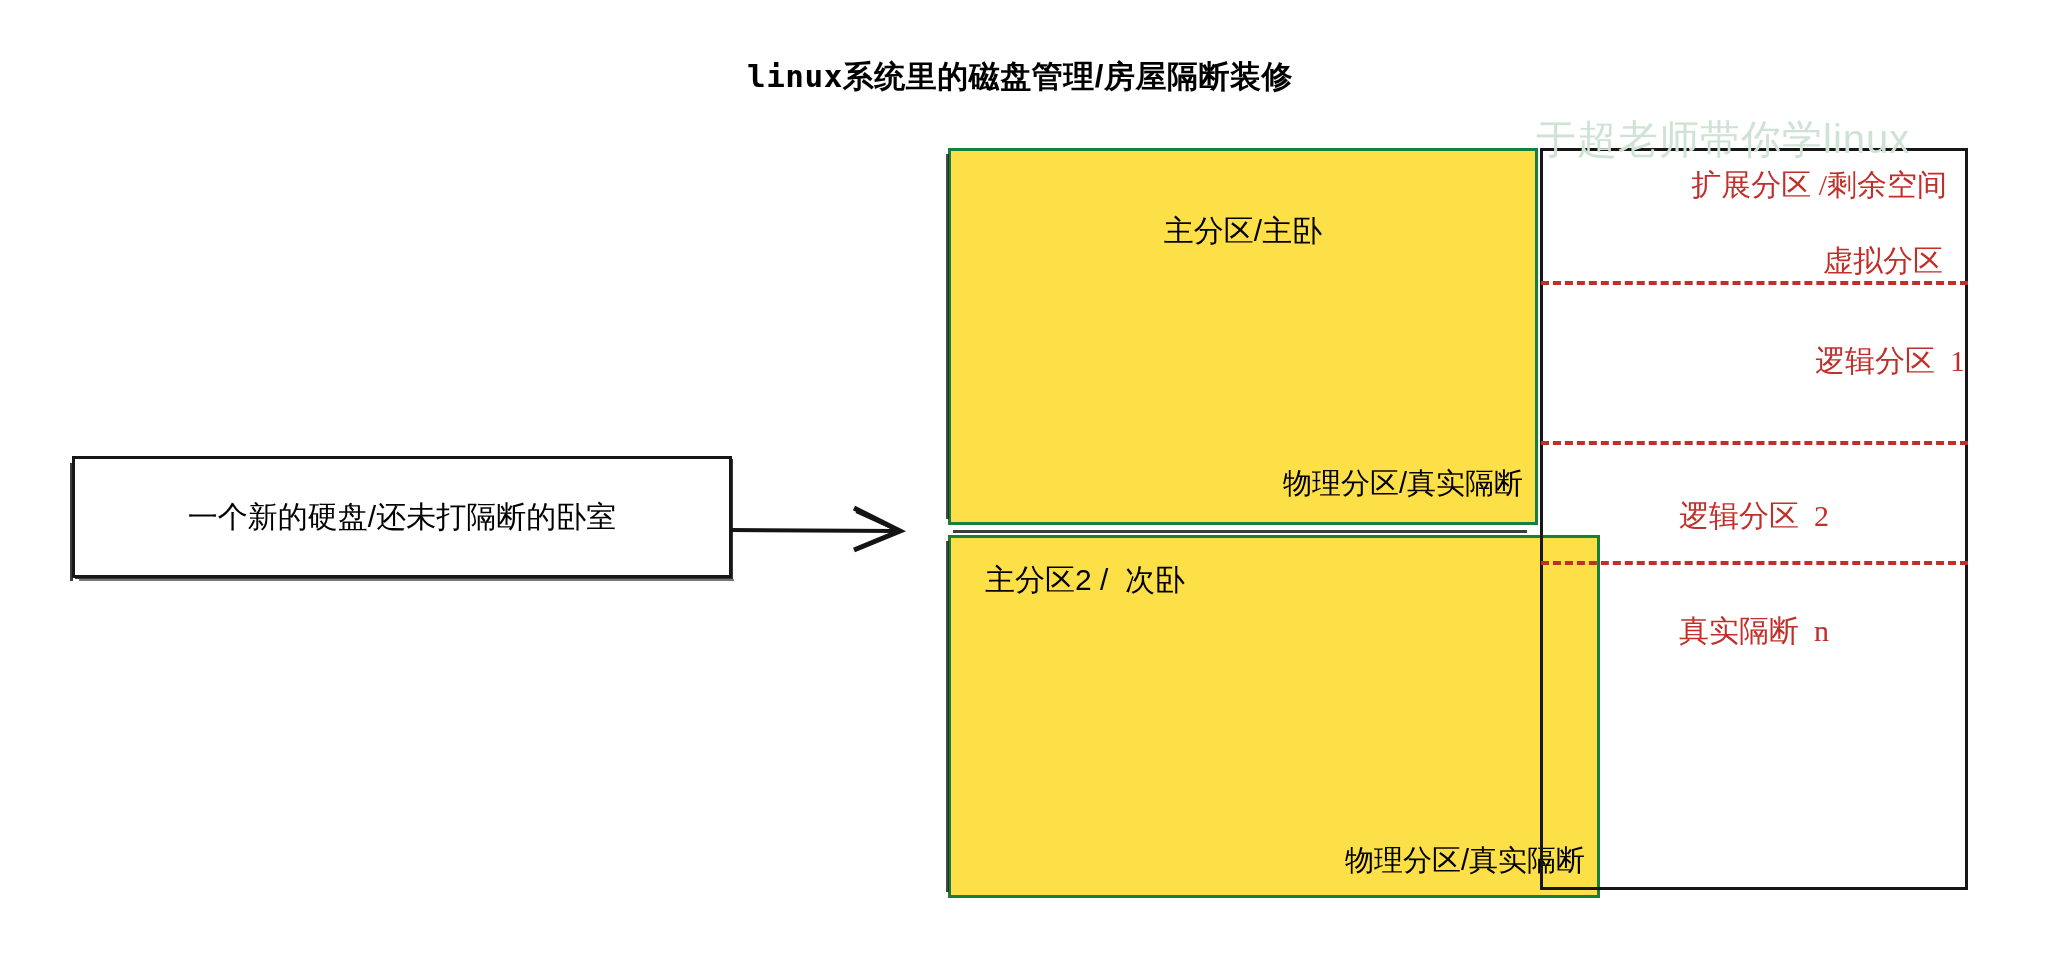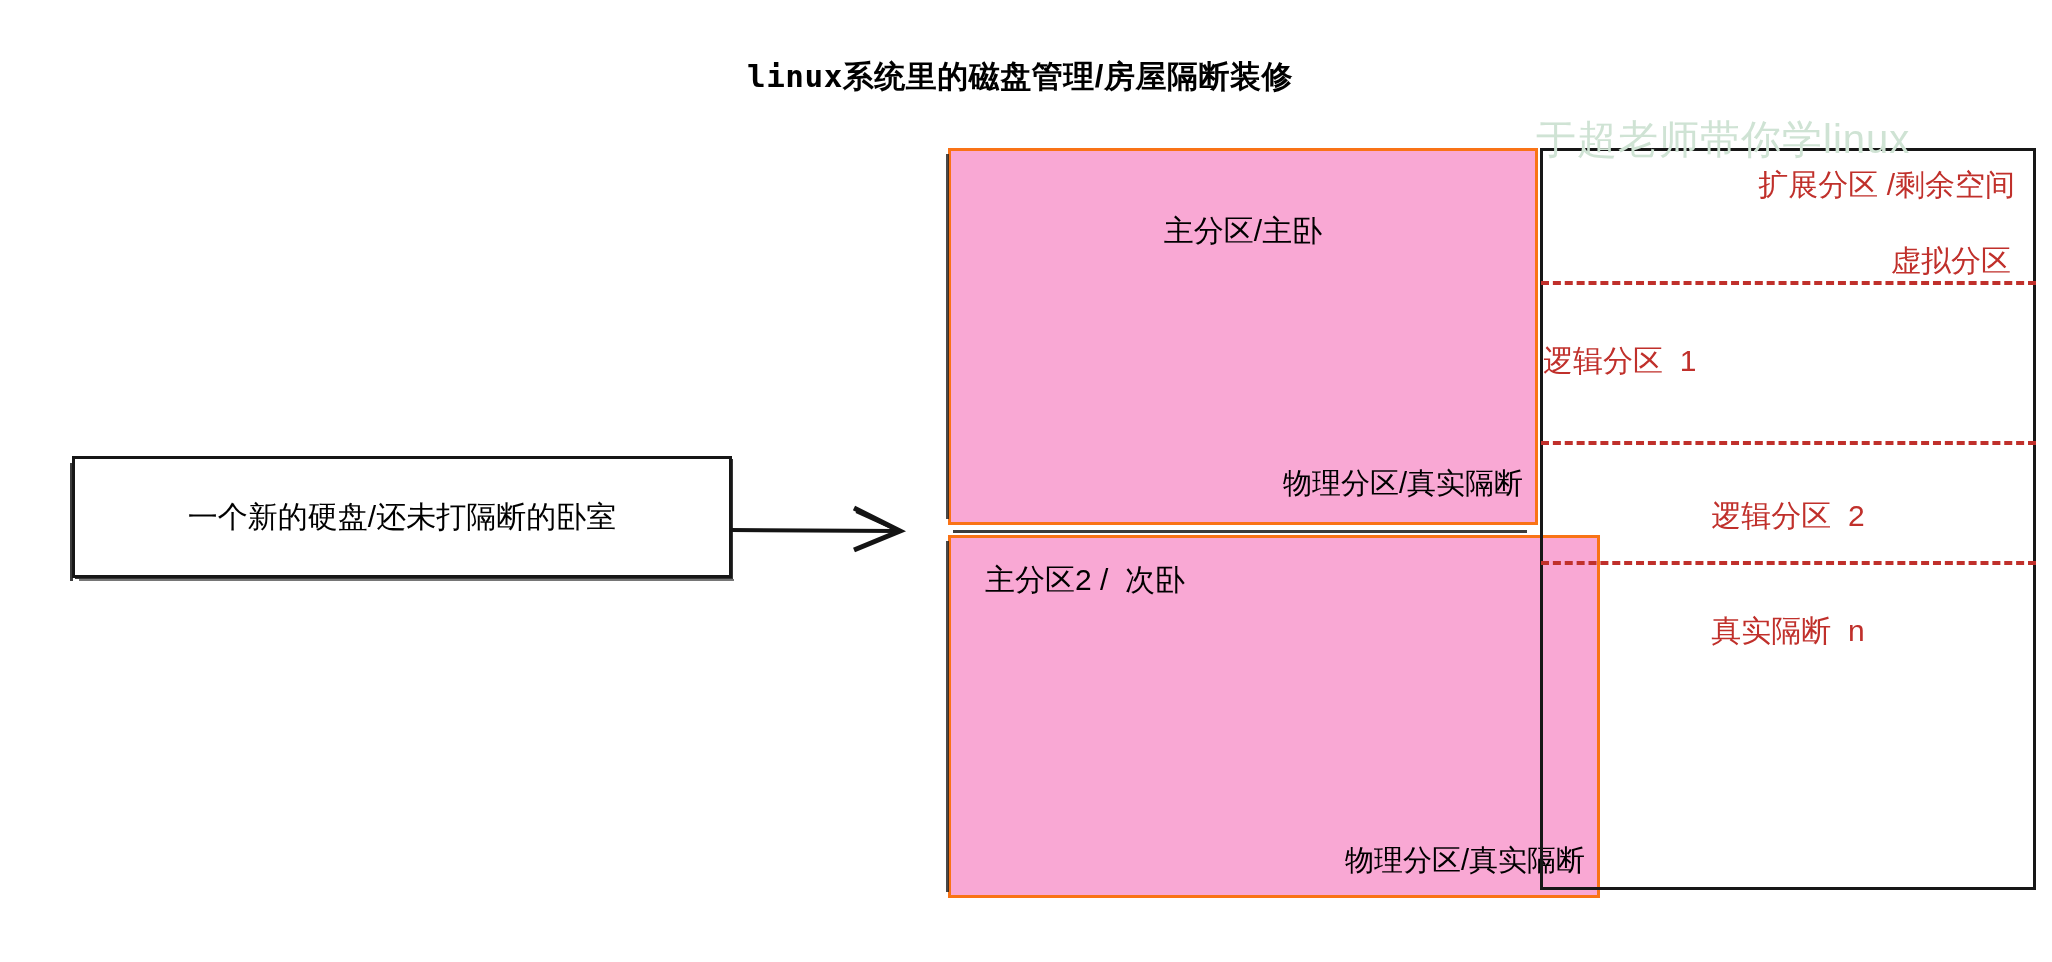--- a/index.html
+++ b/index.html
@@ -94,22 +94,22 @@
     left: 948px;
     top: 148px;
     width: 1020px;
     height: 750px;
   }
 
   .phys-box {
     position: absolute;
     left: 0;
     box-sizing: border-box;
-    border: 3px solid #f97316;
-    background: #f9a8d4;
+    border: 3px solid #15803d;
+    background: #fde047;
   }
   .phys-box::before {
     content: "";
     position: absolute;
     left: -5px;
     top: 3px;
     bottom: 3px;
     width: 3px;
     background: #1b1b1b;
     opacity: .8;
@@ -154,40 +154,41 @@
     color: #000;
   }
   #primary-1-foot { bottom: 18px; }
   #primary-2-foot { bottom: 14px; }
 
   
   #extended-column {
     position: absolute;
     left: 592px;
     top: 0;
-    width: 496px;
+    width: 428px;
     height: 742px;
     box-sizing: border-box;
     border-top: 3px solid #171717;
     border-right: 3px solid #171717;
     border-bottom: 3px solid #171717;
     border-left: 3px solid #171717;
     background: transparent;
+    font-family: Liberation Serif, serif;
   }
 
   .ext-label {
     position: absolute;
     font-size: 30px;
     font-weight: 500;
     color: #c0302b;
     white-space: pre;
   }
   #ext-title      { left: 0; right: 18px; top: 14px;  text-align: right; }
   #ext-virtual    { left: 0; right: 22px; top: 90px;  text-align: right; }
-  #logical-1      { left: 0; right: 0;    top: 190px; text-align: left; }
+  #logical-1      { left: 10px; right: 0;    top: 190px; text-align: right; }
   #logical-2      { left: 0; right: 0;    top: 345px; text-align: center; }
   #logical-n      { left: 0; right: 0;    top: 460px; text-align: center; }
 
   .ext-divider {
     position: absolute;
     left: -2px;
     right: -3px;
     height: 0;
     border-top: 4px dashed #c0302b;
   }

